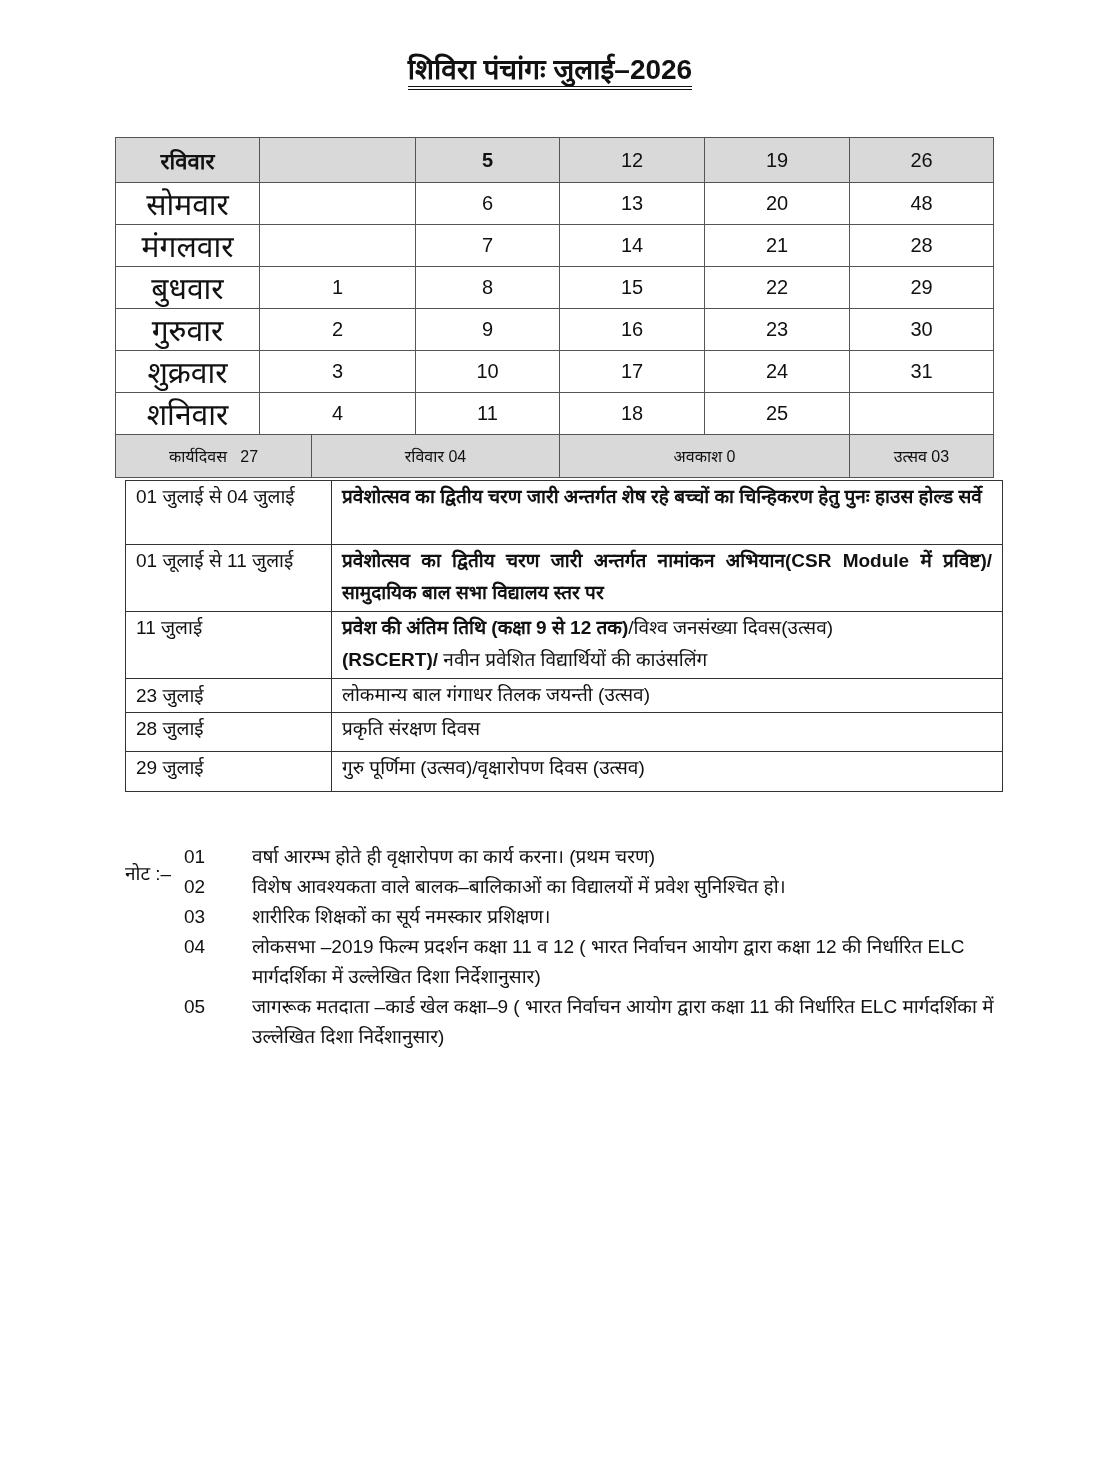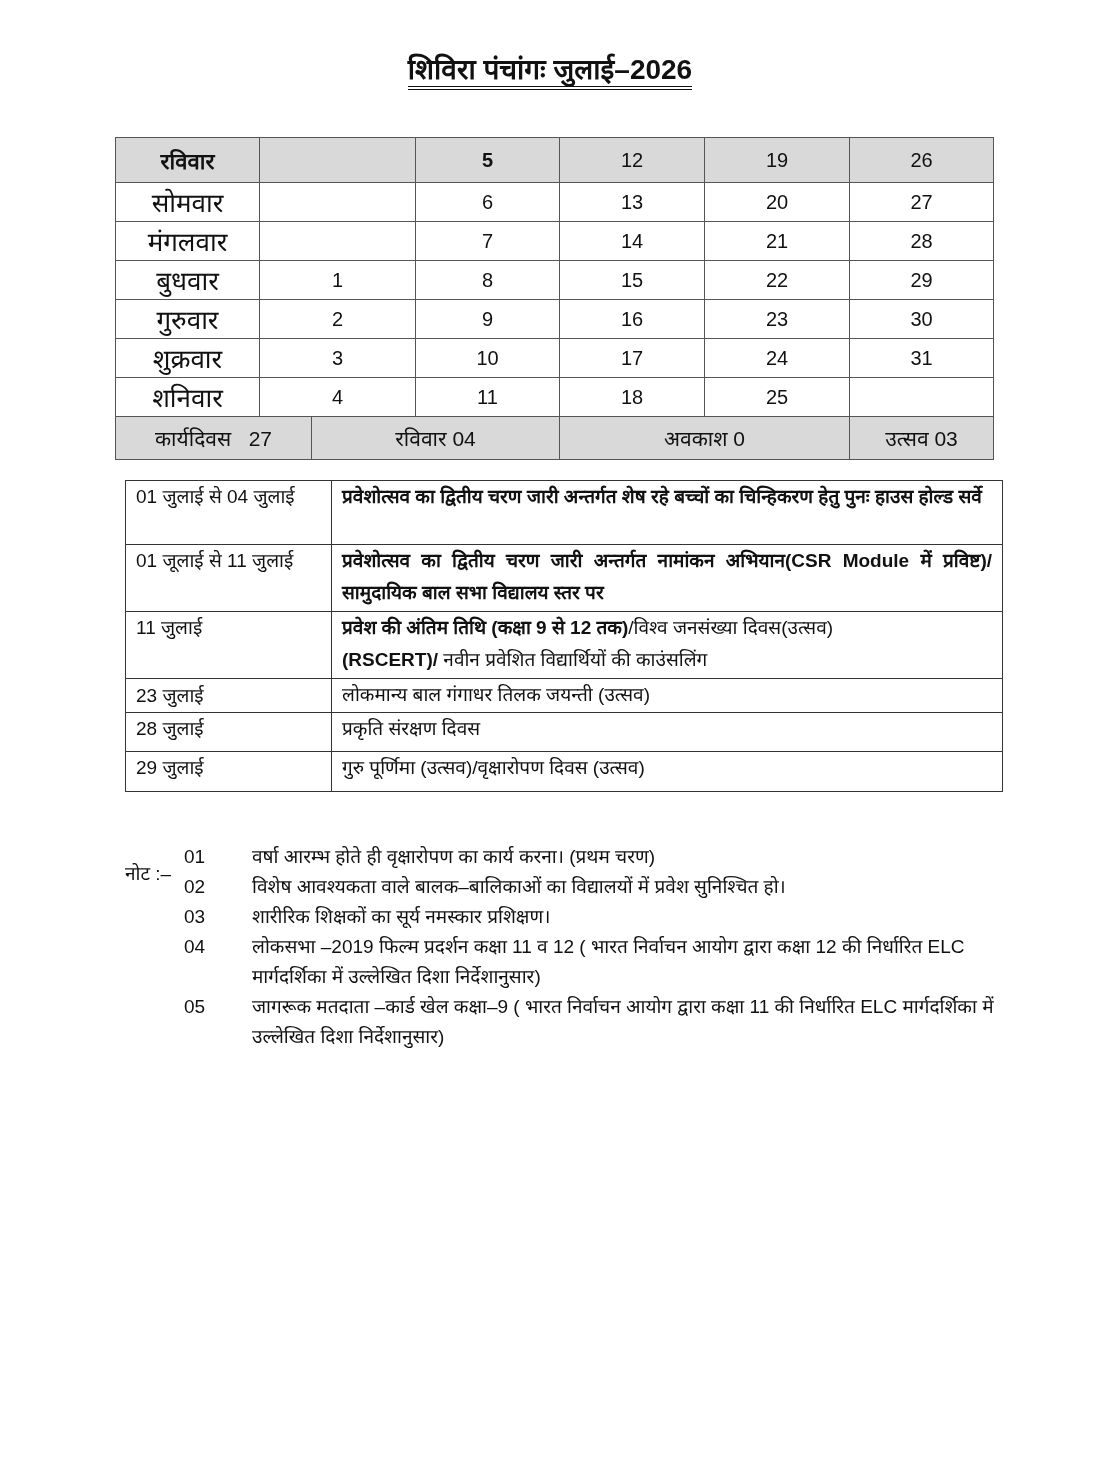--- a/index.html
+++ b/index.html
@@ -9,22 +9,22 @@
     font-size: 28px; font-weight: bold; line-height: 36px;
   }
   .title span { border-bottom: 4px double #111; padding-bottom: 1px; }
 
   table { border-collapse: collapse; position: absolute; }
   .cal { left: 115px; top: 137px; width: 878px; table-layout: fixed; }
   .cal td { border: 1px solid #555; text-align: center; font-size: 20px; padding: 0; height: 38px; }
   .cal tr.sunday td { background: #d9d9d9; height: 44px; }
   .cal tr.sunday td.day { font-weight: bold; font-size: 22px; }
   .cal tr.sunday td.bold { font-weight: bold; }
-  .cal td.day { font-size: 26px; }
-  .cal tr.summary td { background: #d9d9d9; height: 42px; font-size: 21px; }
+  .cal td.day { font-size: 30px; }
+  .cal tr.summary td { background: #d9d9d9; height: 42px; font-size: 16px; }
 
   .events { left: 125px; top: 480px; width: 878px; table-layout: fixed; }
   .events td { border: 1px solid #333; font-size: 19px; line-height: 32px; vertical-align: top; padding: 0 10px; }
   .events td.date { width: 185px; }
   .events td.desc { text-align: justify; }
   .b { font-weight: bold; }
 
   .note-head { position: absolute; left: 125px; top: 860px; font-size: 19px; font-weight: normal; }
   .notes { position: absolute; left: 184px; top: 842px; width: 810px; }
   .note { display: flex; font-size: 19px; line-height: 30px; margin-bottom: 0; }
@@ -54,21 +54,21 @@
     <td>12</td>
     <td>19</td>
     <td>26</td>
   </tr>
   <tr>
     <td class="day">सोमवार</td>
     <td colspan="2"></td>
     <td>6</td>
     <td>13</td>
     <td>20</td>
-    <td>27</td>
+    <td>48</td>
   </tr>
   <tr>
     <td class="day">मंगलवार</td>
     <td colspan="2"></td>
     <td>7</td>
     <td>14</td>
     <td>21</td>
     <td>28</td>
   </tr>
   <tr>

